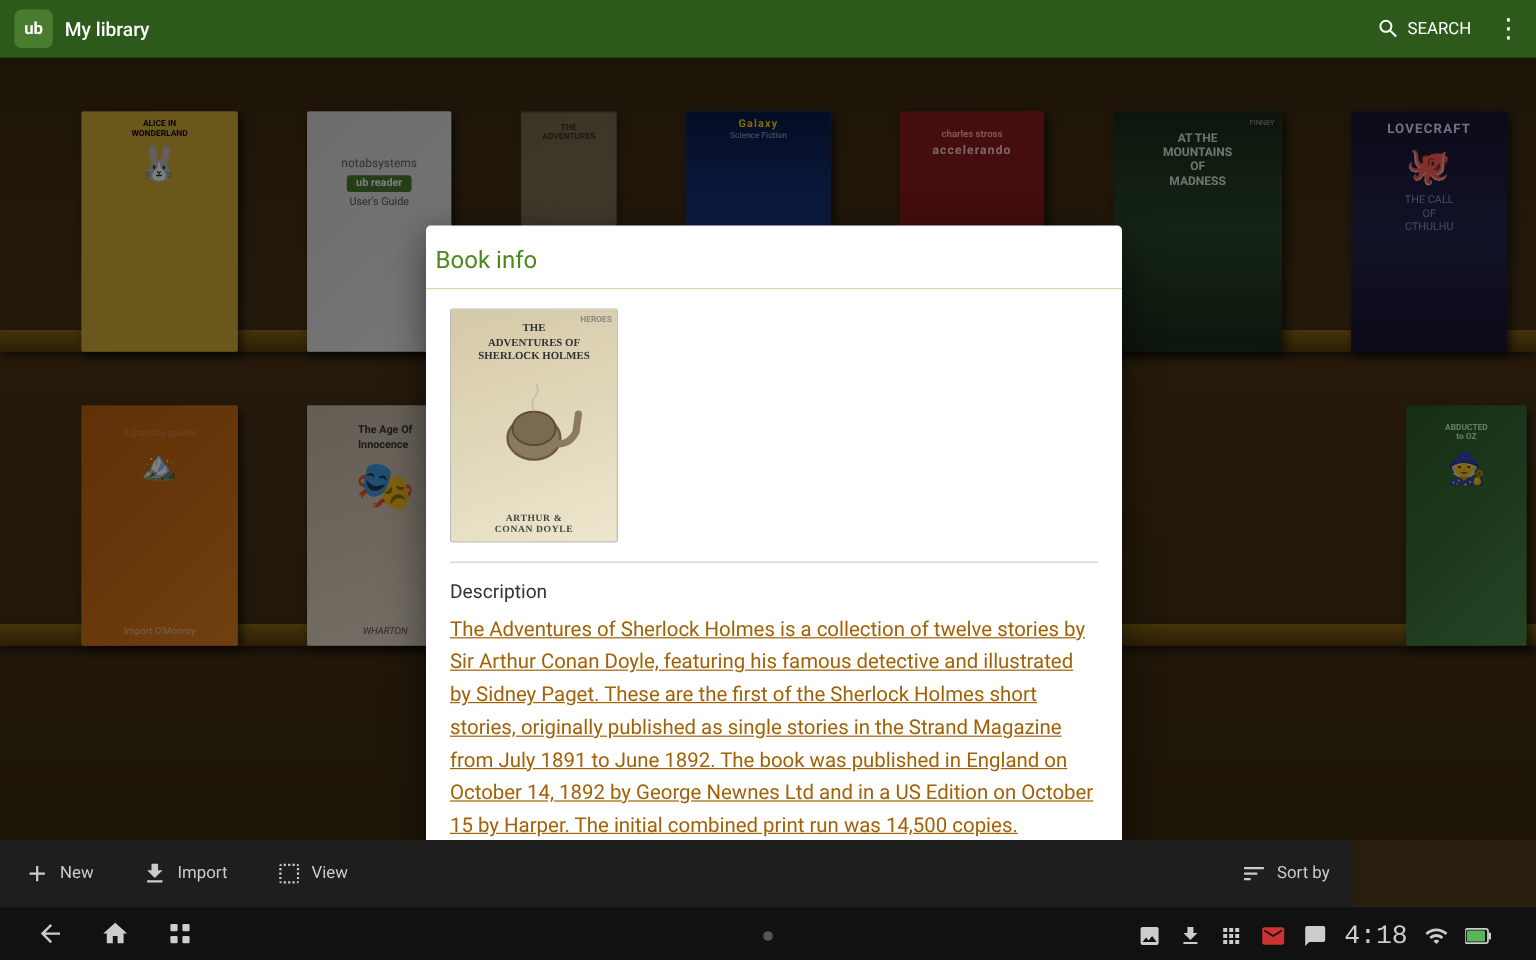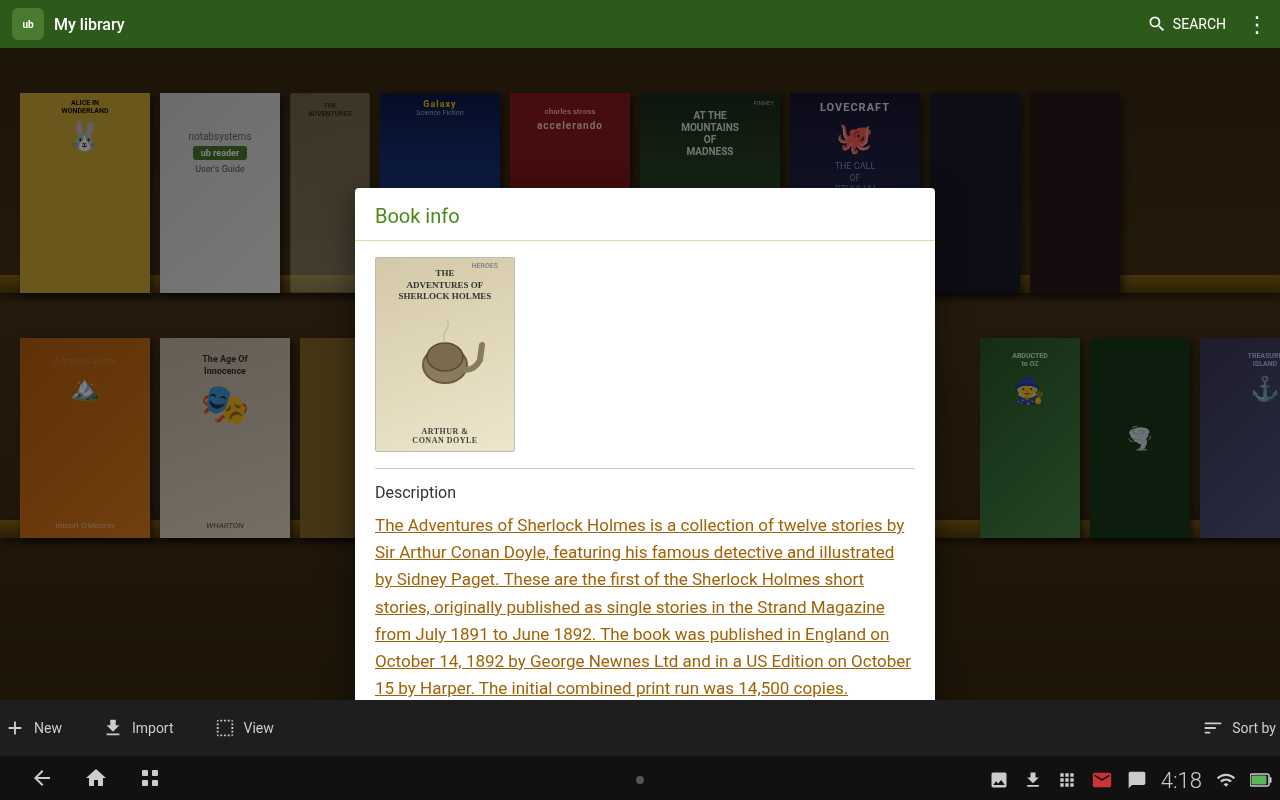--- a/index.html
+++ b/index.html
@@ -14,21 +14,21 @@
       align-items: center;
       padding: 0 12px;
       position: relative;
       z-index: 10;
     }
     #topbar .logo {
       width: 32px; height: 32px;
       background: #4a7c2f;
       border-radius: 6px;
       display: flex; align-items: center; justify-content: center;
-      color: white; font-weight: bold; font-size: 10px;
+      color: white; font-weight: bold; font-size: 14px;
       margin-right: 10px;
     }
     #topbar .title {
       color: white;
       font-size: 16px;
       font-weight: 500;
       flex: 1;
     }
     #topbar .search-area {
       display: flex; align-items: center; gap: 6px;
@@ -71,20 +71,21 @@
     .shelf-row-1 { top: 45px; }
     .shelf-row-2 { top: 290px; }
 
     .book {
       height: 200px;
       border-radius: 2px;
       box-shadow: 3px 3px 8px rgba(0,0,0,0.6);
       position: relative;
       z-index: 2;
       flex-shrink: 0;
+      margin-left: 48px;
     }
 
     
     .book-alice { width: 130px; background: linear-gradient(135deg, #c8a020 0%, #e8c040 50%, #c8a020 100%); }
     .book-notabsystems { width: 120px; background: linear-gradient(135deg, #d0d0d0 0%, #f0f0f0 50%, #d0d0d0 100%); }
     .book-sherlock { width: 120px; background: linear-gradient(135deg, #c8c0a0 0%, #e8e0c0 50%, #c8c0a0 100%); border: 1px solid #aaa; }
     .book-galaxy { width: 120px; background: linear-gradient(135deg, #1a3a6a 0%, #2a5aaa 50%, #1a3a6a 100%); }
     .book-accelerando { width: 120px; background: linear-gradient(135deg, #8a1a1a 0%, #cc2a2a 50%, #8a1a1a 100%); }
     .book-mountains { width: 140px; background: linear-gradient(135deg, #2a4a2a 0%, #3a6a3a 50%, #2a4a2a 100%); }
     .book-lovecraft { width: 130px; background: linear-gradient(135deg, #1a1a4a 0%, #2a2a7a 50%, #1a1a4a 100%); }
@@ -114,21 +115,21 @@
       left: 355px;
       width: 580px;
       background: white;
       border-radius: 4px;
       z-index: 30;
       box-shadow: 0 8px 32px rgba(0,0,0,0.5);
       overflow: hidden;
     }
 
     #modal-header {
-      padding: 16px 20px 12px;
+      padding: 16px 8px 12px;
       border-bottom: 1px solid #c8e6a0;
     }
     #modal-header .modal-title {
       color: #4a8a1a;
       font-size: 20px;
       font-weight: 400;
     }
 
     #modal-content {
       padding: 16px 20px;
@@ -189,26 +190,26 @@
     }
     #modal-description .desc-text {
       font-size: 17px;
       color: #a16207;
       line-height: 1.6;
       text-decoration: underline;
     }
 
     
     #bottombar {
-      width: 1280px;
+      width: 1128px;
       height: 56px;
       background: #1e1e1e;
       display: flex;
       align-items: center;
-      padding: 0 4px;
+      padding: 0 20px;
       gap: 40px;
       position: relative;
       z-index: 5;
     }
     .bottom-btn {
       display: flex; align-items: center; gap: 8px;
       color: #ccc; font-size: 14px; cursor: pointer;
     }
     .bottom-btn svg { width: 22px; height: 22px; fill: #ccc; }
     .bottom-spacer { flex: 1; }
@@ -223,21 +224,21 @@
       width: 1280px;
       height: 48px;
       background: #111;
       display: flex;
       align-items: center;
       padding: 0 30px;
       position: relative;
     }
     .sys-left { display: flex; gap: 30px; align-items: center; }
     .sys-center { position: absolute; left: 50%; transform: translateX(-50%); }
-    .sys-right { position: absolute; right: 8px; display: flex; align-items: center; gap: 14px; }
+    .sys-right { position: absolute; right: 37px; display: flex; align-items: center; gap: 14px; font-family: Liberation Mono, monospace; }
     .sys-btn { color: #ccc; font-size: 18px; cursor: pointer; }
     .sys-dot { width: 8px; height: 8px; background: #555; border-radius: 50%; }
     .sys-time { color: #ccc; font-size: 22px; font-weight: 300; }
 
     
     .book-alice-inner {
       background: #d4af37;
       width: 100%; height: 100%;
       display: flex; flex-direction: column;
       align-items: center; padding: 6px 4px;
@@ -298,21 +299,21 @@
       display: flex; flex-direction: column; align-items: center; padding: 8px 4px;
     }
     .grandes-inner .gr-title { font-size: 8px; color: #fff3; text-align: center; line-height: 1.3; margin-top: 10px; }
     .grandes-inner .gr-author { font-size: 8px; color: #fff8; text-align: center; margin-top: auto; }
 
     .innocence-inner {
       background: linear-gradient(160deg, #c8bca8, #e8dcc8);
       width: 100%; height: 100%;
       display: flex; flex-direction: column; align-items: center; padding: 8px 4px;
     }
-    .innocence-inner .in-title { font-size: 9px; color: #333; font-weight: bold; text-align: center; line-height: 1.3; margin-top: 8px; }
+    .innocence-inner .in-title { font-size: 9px; color: #333; font-weight: bold; text-align: left; line-height: 1.3; margin-top: 8px; }
     .innocence-inner .in-img { font-size: 40px; margin: 4px 0; color: #7a6a50; }
     .innocence-inner .in-author { font-size: 8px; color: #555; text-align: center; margin-top: auto; font-style: italic; }
 
     .abducted-inner {
       background: linear-gradient(135deg, #2a5a2a, #4a8a4a);
       width: 100%; height: 100%;
       display: flex; flex-direction: column; align-items: center; padding: 6px 3px;
     }
     .abducted-inner .ab-title { font-size: 7px; color: #c0ffc0; font-weight: bold; text-align: center; line-height: 1.2; margin-top: 8px; }
     .abducted-inner .ab-img { font-size: 26px; margin: 6px 0; }
@@ -456,21 +457,21 @@
 
   <div id="modal">
     <div id="modal-header">
       <div class="modal-title">Book info</div>
     </div>
 
     <div id="modal-content">
 
       <div id="book-cover-thumb">
         <div style="background:linear-gradient(160deg,#d4c9a8,#ede6cc);width:100%;height:100%;display:flex;flex-direction:column;align-items:center;padding:6px 4px;position:relative;">
-          <div style="position:absolute;top:4px;right:16px;font-size:7px;color:#888;font-weight:bold;">HEROES</div>
+          <div style="position:absolute;top:4px;right:4px;font-size:7px;color:#888;font-weight:bold;">HEROES</div>
           <div style="font-size:9px;color:#333;font-weight:bold;text-align:center;line-height:1.3;font-family:serif;margin-top:4px;">THE<br>ADVENTURES OF<br>SHERLOCK HOLMES</div>
 
           <div style="margin-top:12px;margin-bottom:auto;">
             <svg width="90" height="80" viewBox="0 0 90 80">
 
               <ellipse cx="45" cy="50" rx="22" ry="18" fill="#8a7a60" stroke="#6a5a40" stroke-width="2"></ellipse>
               <ellipse cx="45" cy="42" rx="18" ry="14" fill="#7a6a50" stroke="#5a4a30" stroke-width="1.5"></ellipse>
 
               <path d="M65 55 Q75 55 80 45 L82 30" stroke="#8a7a60" stroke-width="6" fill="none" stroke-linecap="round"></path>
 

